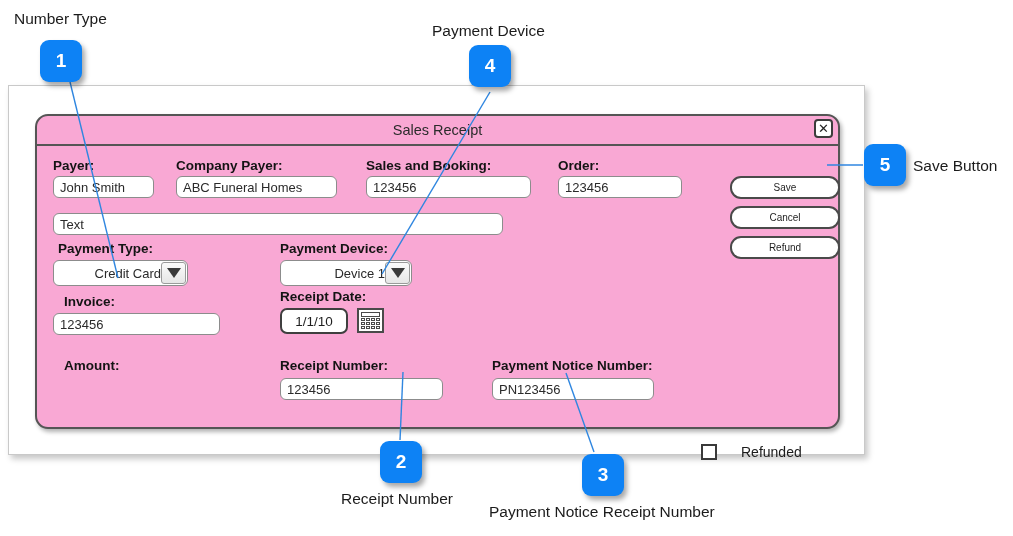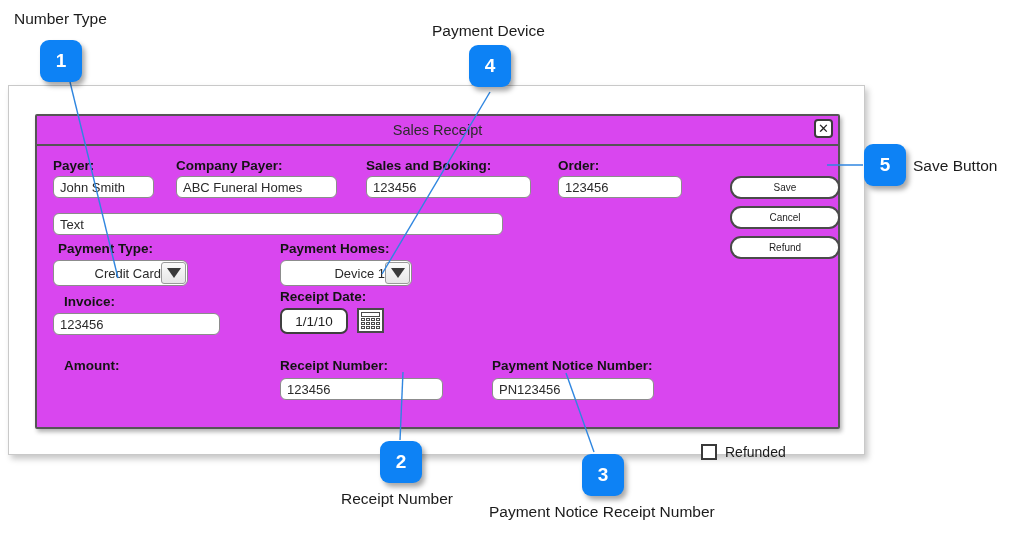--- a/index.html
+++ b/index.html
@@ -55,23 +55,23 @@
     border: 1px solid #c9c9c9;
     box-shadow: 3px 4px 6px rgba(0,0,0,0.22);
     z-index: 10;
   }
 
   
   #dialog-panel {
     position: absolute;
     left: 26px; top: 28px;
     width: 801px; height: 311px;
-    background: #d946ef;
+    background: #f9a8d4;
     border: 2px solid #555555;
-    border-radius: 2px;
+    border-radius: 13px;
     box-shadow: 2px 3px 4px rgba(0,0,0,0.30);
   }
   #dialog-titlebar {
     position: relative;
     height: 28px;
     border-bottom: 2px solid #555555;
     display: flex;
     align-items: center;
     justify-content: center;
   }
@@ -215,21 +215,21 @@
     display: flex;
     align-items: center;
     justify-content: center;
   }
 
   #refunded-group {
     position: absolute;
     left: 664px; top: 298px;
     display: flex;
     align-items: center;
-    gap: 8px;
+    gap: 24px;
   }
   #refunded-checkbox {
     width: 16px; height: 16px;
     box-sizing: border-box;
     border: 2px solid #3a3a3a;
     background: #ffffff;
   }
   #refunded-label {
     font-size: 14px;
     color: #1b1b1b;
@@ -255,21 +255,21 @@
       <div class="fld-label" style="left:521px; top:12px;">Order:</div>
 
       <div class="txt-box" style="left:16px; top:30px; width:101px;">John Smith</div>
       <div class="txt-box" style="left:139px; top:30px; width:161px;">ABC Funeral Homes</div>
       <div class="txt-box" style="left:329px; top:30px; width:165px;">123456</div>
       <div class="txt-box" style="left:521px; top:30px; width:124px;">123456</div>
 
       <div class="txt-box" style="left:16px; top:67px; width:450px;">Text</div>
 
       <div class="fld-label" style="left:21px; top:95px;">Payment Type:</div>
-      <div class="fld-label" style="left:243px; top:95px;">Payment Homes:</div>
+      <div class="fld-label" style="left:243px; top:95px;">Payment Device:</div>
 
       <div class="combo" style="left:16px; top:114px; width:135px;">
         <span class="combo-value">Credit Card</span>
         <span class="combo-arrow">
             <span class="tri-down"></span>
           </span>
       </div>
       <div class="combo" style="left:243px; top:114px; width:132px;">
         <span class="combo-value">Device 1</span>
         <span class="combo-arrow">

